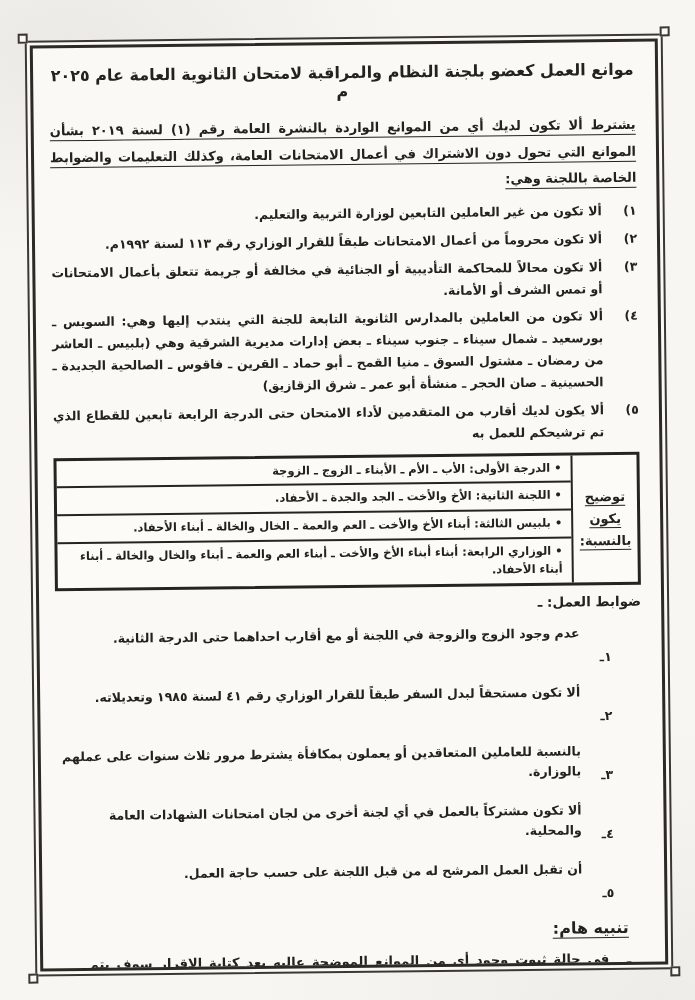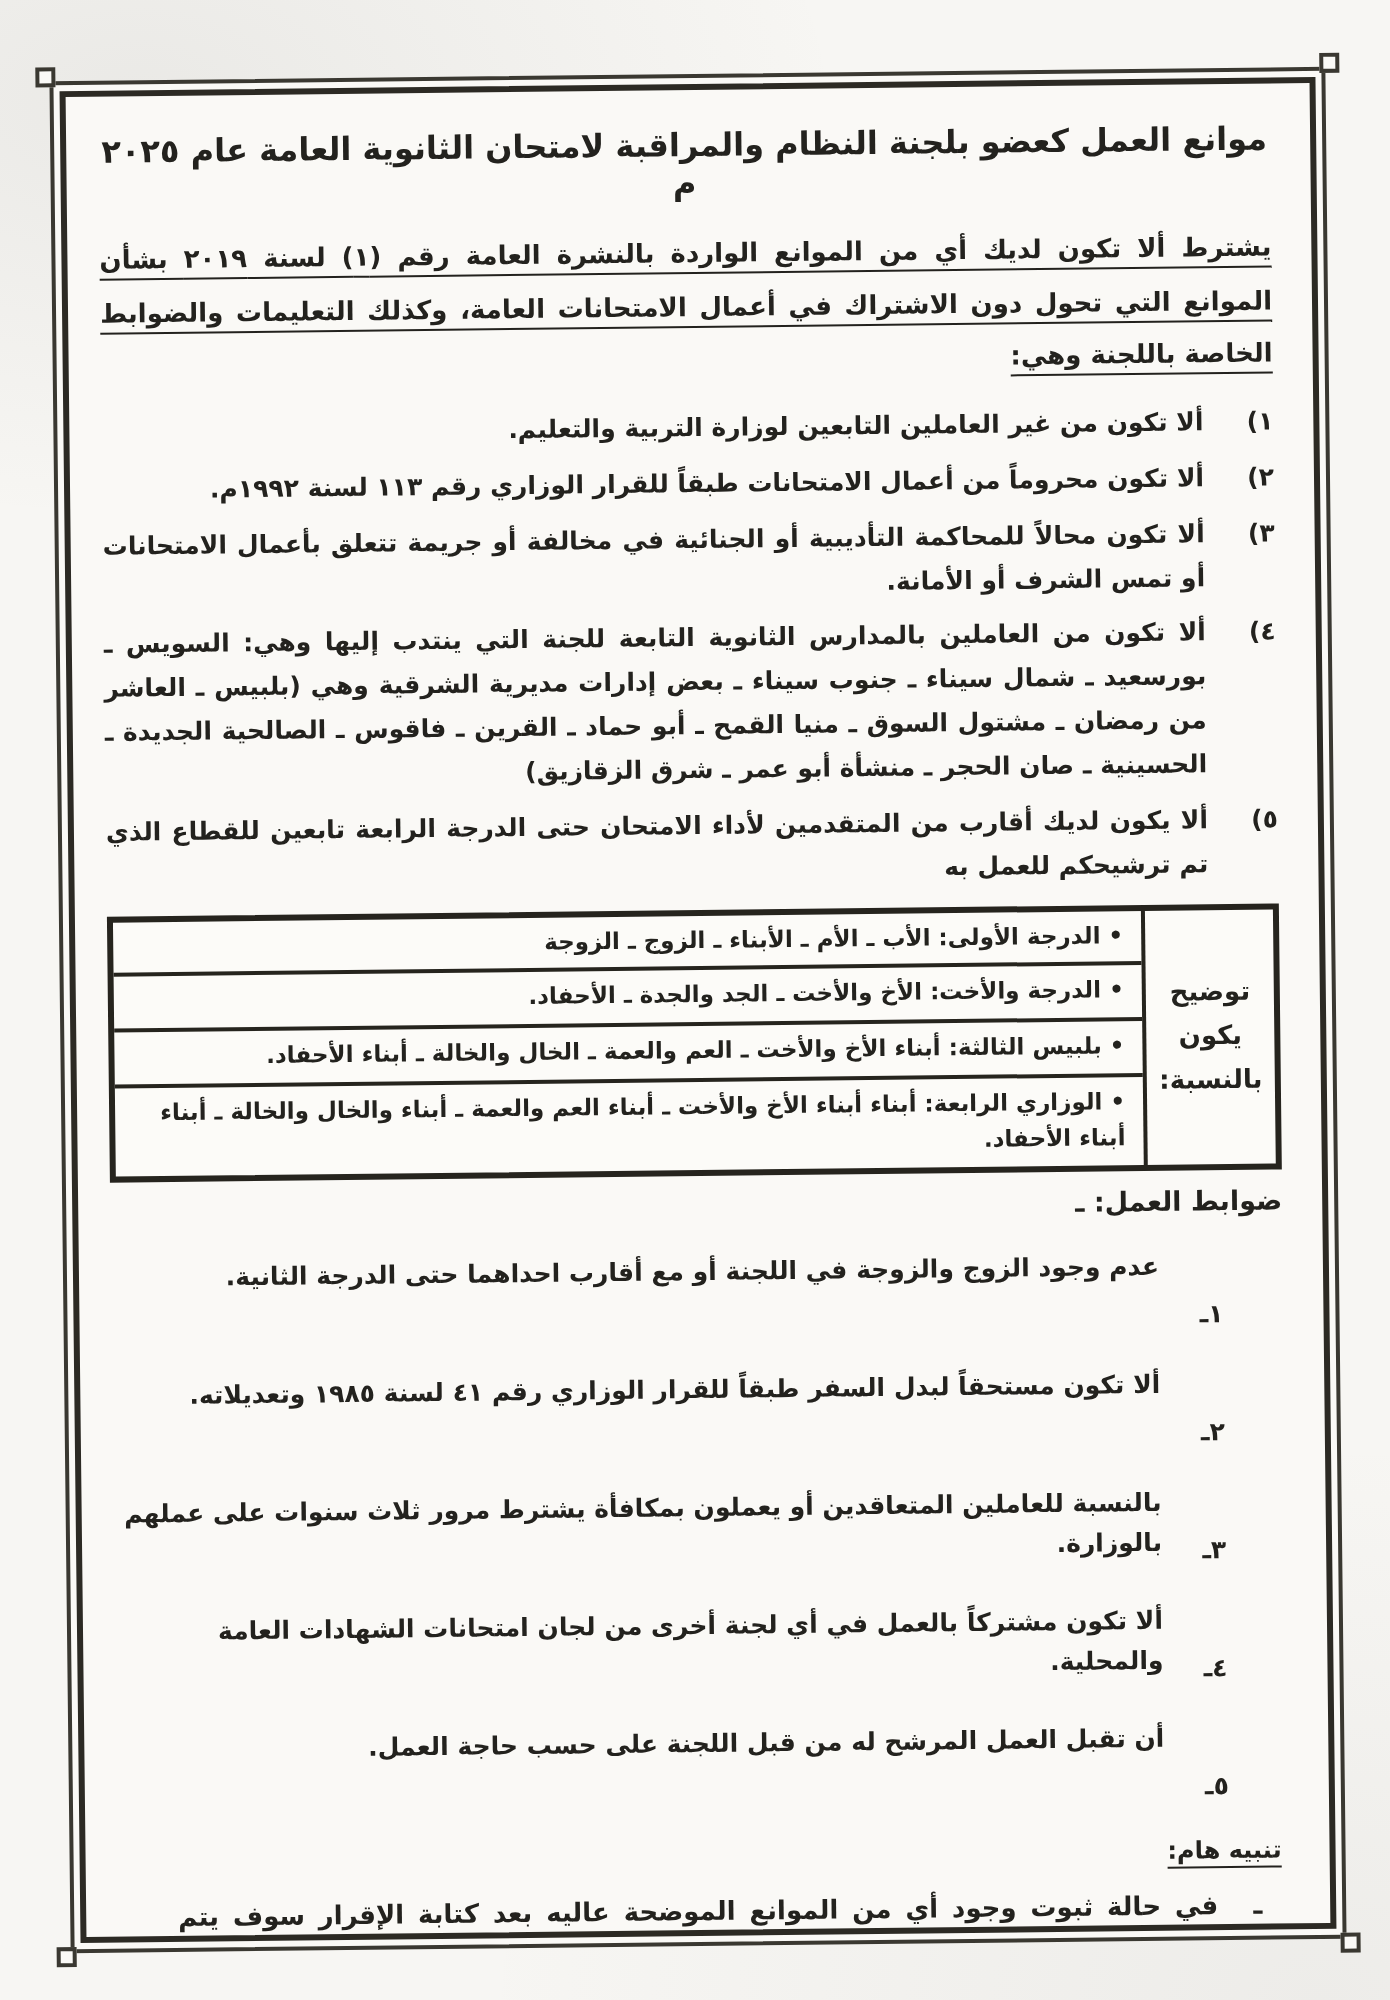--- a/index.html
+++ b/index.html
@@ -59,39 +59,39 @@
   .cond-text { flex: 1; text-align: justify; }
   .kin-table {
     display: flex; border: 3px solid #26241e;
     margin: 9px 0 8px; background: #fcfbf8;
   }
   .kin-label {
     width: 66px; border-left: 2px solid #26241e;
     display: flex; flex-direction: column; align-items: center; justify-content: center;
     gap: 7px; font-size: 13px; font-weight: bold; padding: 4px 2px;
   }
-  .kin-label span { text-underline-offset: 4px; }
+  .kin-label span { text-decoration: underline; text-underline-offset: 4px; }
   .kin-rows { flex: 1; display: flex; flex-direction: column; }
   .kin-row {
     border-bottom: 2px solid #26241e;
     padding: 4px 9px 4px 5px;
     font-size: 11.5px; font-weight: bold; line-height: 1.55;
   }
   .kin-row:last-child { border-bottom: none; }
   .kin-row::before { content: "• "; }
   .rules-heading { font-size: 13.5px; font-weight: bold; margin: 8px 0 14px; }
   .rule {
     display: flex; gap: 10px;
     font-size: 12.5px; font-weight: bold; line-height: 1.6;
     margin: 0 30px 15px 0;
   }
   .rule-num { min-width: 22px; white-space: nowrap; margin-top: 24px; }
   .rule-text { flex: 1; }
   .notice-heading {
-    font-size: 12px; font-weight: bold; margin: 10px 4px 10px;
+    font-size: 16px; font-weight: bold; margin: 10px 16px 10px;
     text-decoration: underline; text-underline-offset: 4px;
     width: max-content;
   }
   .notice {
     display: flex; gap: 12px;
     font-size: 13px; font-weight: bold; line-height: 1.85;
     margin: 0 14px 0 30px;
   }
   .notice-marker { min-width: 10px; }
   .notice-text { flex: 1; text-align: justify; }
@@ -168,21 +168,21 @@
           <span>بالنسبة:</span>
         </div>
       <div class="kin-rows">
 
           <div class="kin-row">
             <span class="kin-degree">الدرجة الأولى:</span>
             <span>الأب ـ الأم ـ الأبناء ـ الزوج ـ الزوجة</span>
           </div>
 
           <div class="kin-row">
-            <span class="kin-degree">الدرجة والأخت:</span>
+            <span class="kin-degree">اللجنة الثانية:</span>
             <span>الأخ والأخت ـ الجد والجدة ـ الأحفاد.</span>
           </div>
 
           <div class="kin-row">
             <span class="kin-degree">بلبيس الثالثة:</span>
             <span>أبناء الأخ والأخت ـ العم والعمة ـ الخال والخالة ـ أبناء الأحفاد.</span>
           </div>
 
           <div class="kin-row">
             <span class="kin-degree">الوزاري الرابعة:</span>

